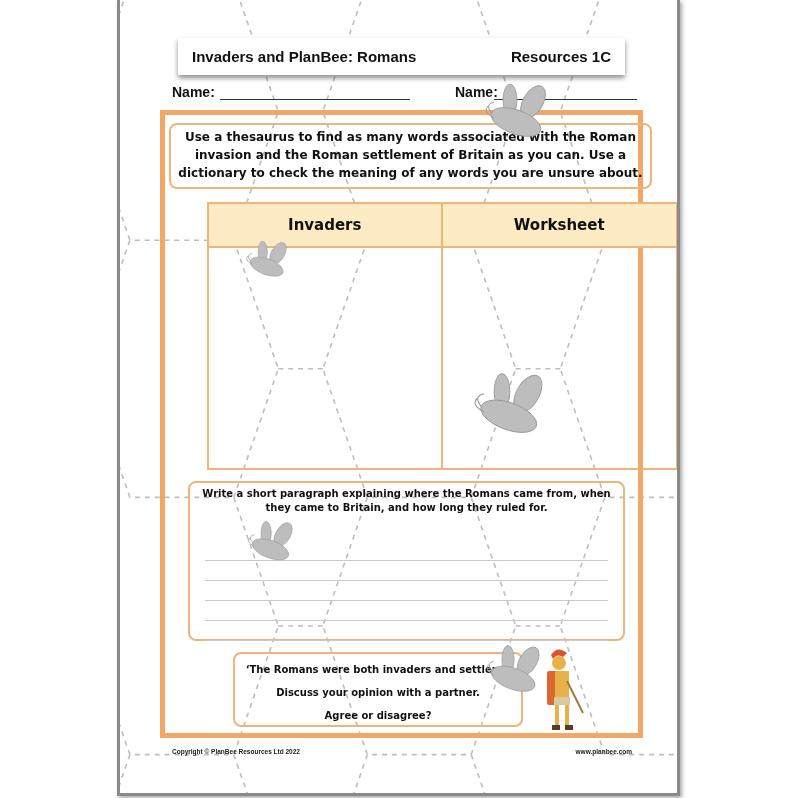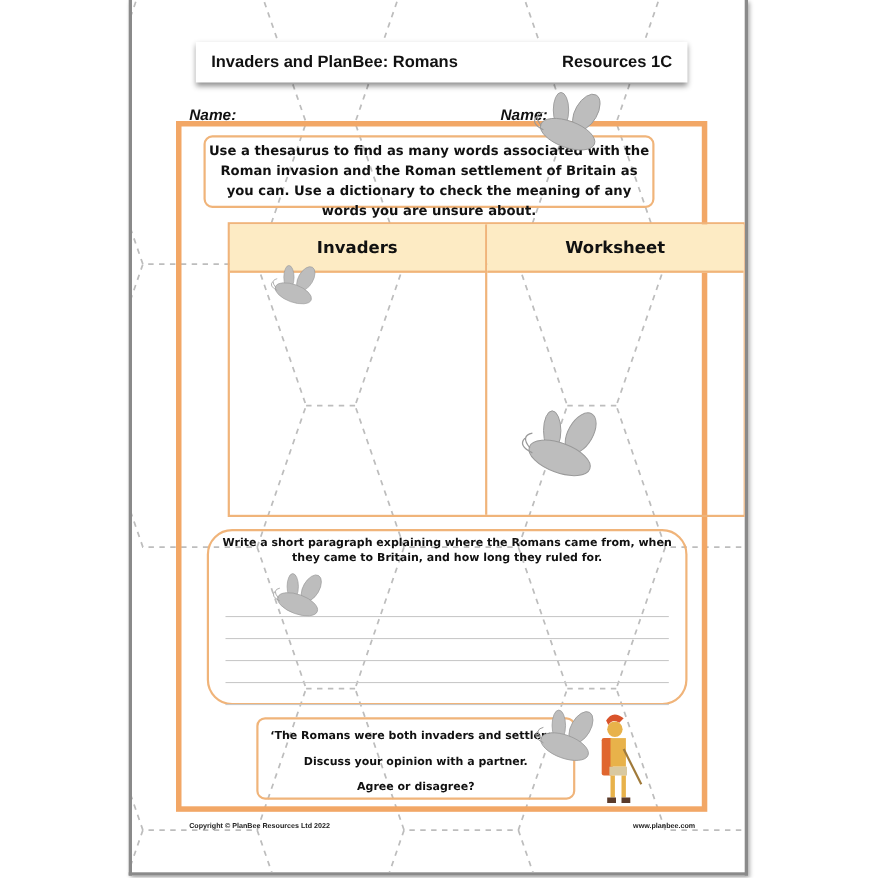--- a/index.html
+++ b/index.html
@@ -15,47 +15,47 @@
   }
   .hexbg { position: absolute; left: 0; top: 0; width: 100%; height: 100%; pointer-events: none; }
 
   .title-bar {
     position: absolute; left: 58px; top: 38px; width: 447px; height: 37px;
     background: #fff; box-shadow: 0 3px 5px rgba(0,0,0,0.45);
     display: flex; align-items: center; justify-content: space-between; padding: 0 14px;
   }
   .title-text, .worksheet-text { font-family: "Liberation Sans", sans-serif; font-weight: bold; font-size: 15px; }
 
-  .name-row { position: absolute; top: 96px; left: 52px; width: 460px; height: 18px; font-style: italic; }
+  .name-row { position: absolute; top: 84px; left: 52px; width: 460px; height: 18px; }
   .name-label, .date-label { position: absolute; font-family: "Liberation Sans", sans-serif; font-weight: bold; font-size: 14px; }
   .name-label { left: 0; top: 0; }
   .name-line { position: absolute; left: 48px; top: 15px; width: 190px; border-bottom: 1px solid #333; }
   .date-label { left: 283px; top: 0; }
   .date-line { position: absolute; left: 322px; top: 15px; width: 143px; border-bottom: 1px solid #333; }
 
   .orange-frame {
     position: absolute; left: 40px; top: 110px; width: 483px; height: 628px;
     border: 5px solid #f2a766;
   }
   .rounded-box {
     position: absolute; border: 2px solid #f0b47a; border-radius: 8px; background: transparent;
     font-family: "DejaVu Sans", sans-serif; font-weight: bold; color: #111; text-align: center;
   }
-  .intro-box { left: 20px; top: 8px; width: 410px; height: 66px; font-size: 12px; line-height: 18px; padding-top: 3px; }
+  .intro-box { left: 4px; top: 8px; width: 483px; height: 66px; font-size: 12px; line-height: 18px; padding-top: 3px; }
 
   .table-grid {
     position: absolute; left: 42px; top: 87px; width: 471px; height: 268px;
     border: 2px solid #f0b47a; display: grid; grid-template-columns: 1fr 1fr; grid-template-rows: 44px 1fr;
   }
   .th { background: #fdebc4; display: flex; align-items: center; justify-content: center;
         font-family: "DejaVu Sans", sans-serif; font-weight: bold; font-size: 15px; border-bottom: 2px solid #f0b47a; }
   .th.left, .td.left { border-right: 2px solid #f0b47a; }
   .td { background: transparent; }
 
-  .para-box { left: 23px; top: 366px; width: 437px; height: 160px; font-size: 10px; line-height: 14px; padding-top: 4px; border-radius: 23px; }
+  .para-box { left: 23px; top: 366px; width: 437px; height: 160px; font-size: 10px; line-height: 14px; padding-top: 4px; }
   .writing-lines { position: absolute; left: 15px; right: 15px; top: 58px; }
   .writing-line { height: 20px; border-bottom: 1px solid #c9c9c9; }
 
   .discuss-box { left: 68px; top: 537px; width: 290px; height: 75px; font-size: 10px; line-height: 14px; padding-top: 9px; }
   .discuss-box p { margin-bottom: 9px; }
 
   .footer { position: absolute; top: 748px; left: 52px; width: 460px; font-family: "Liberation Sans", sans-serif;
             font-weight: bold; font-size: 6.5px; color: #222; }
   .footer .right { position: absolute; right: 0; top: 0; }
 

